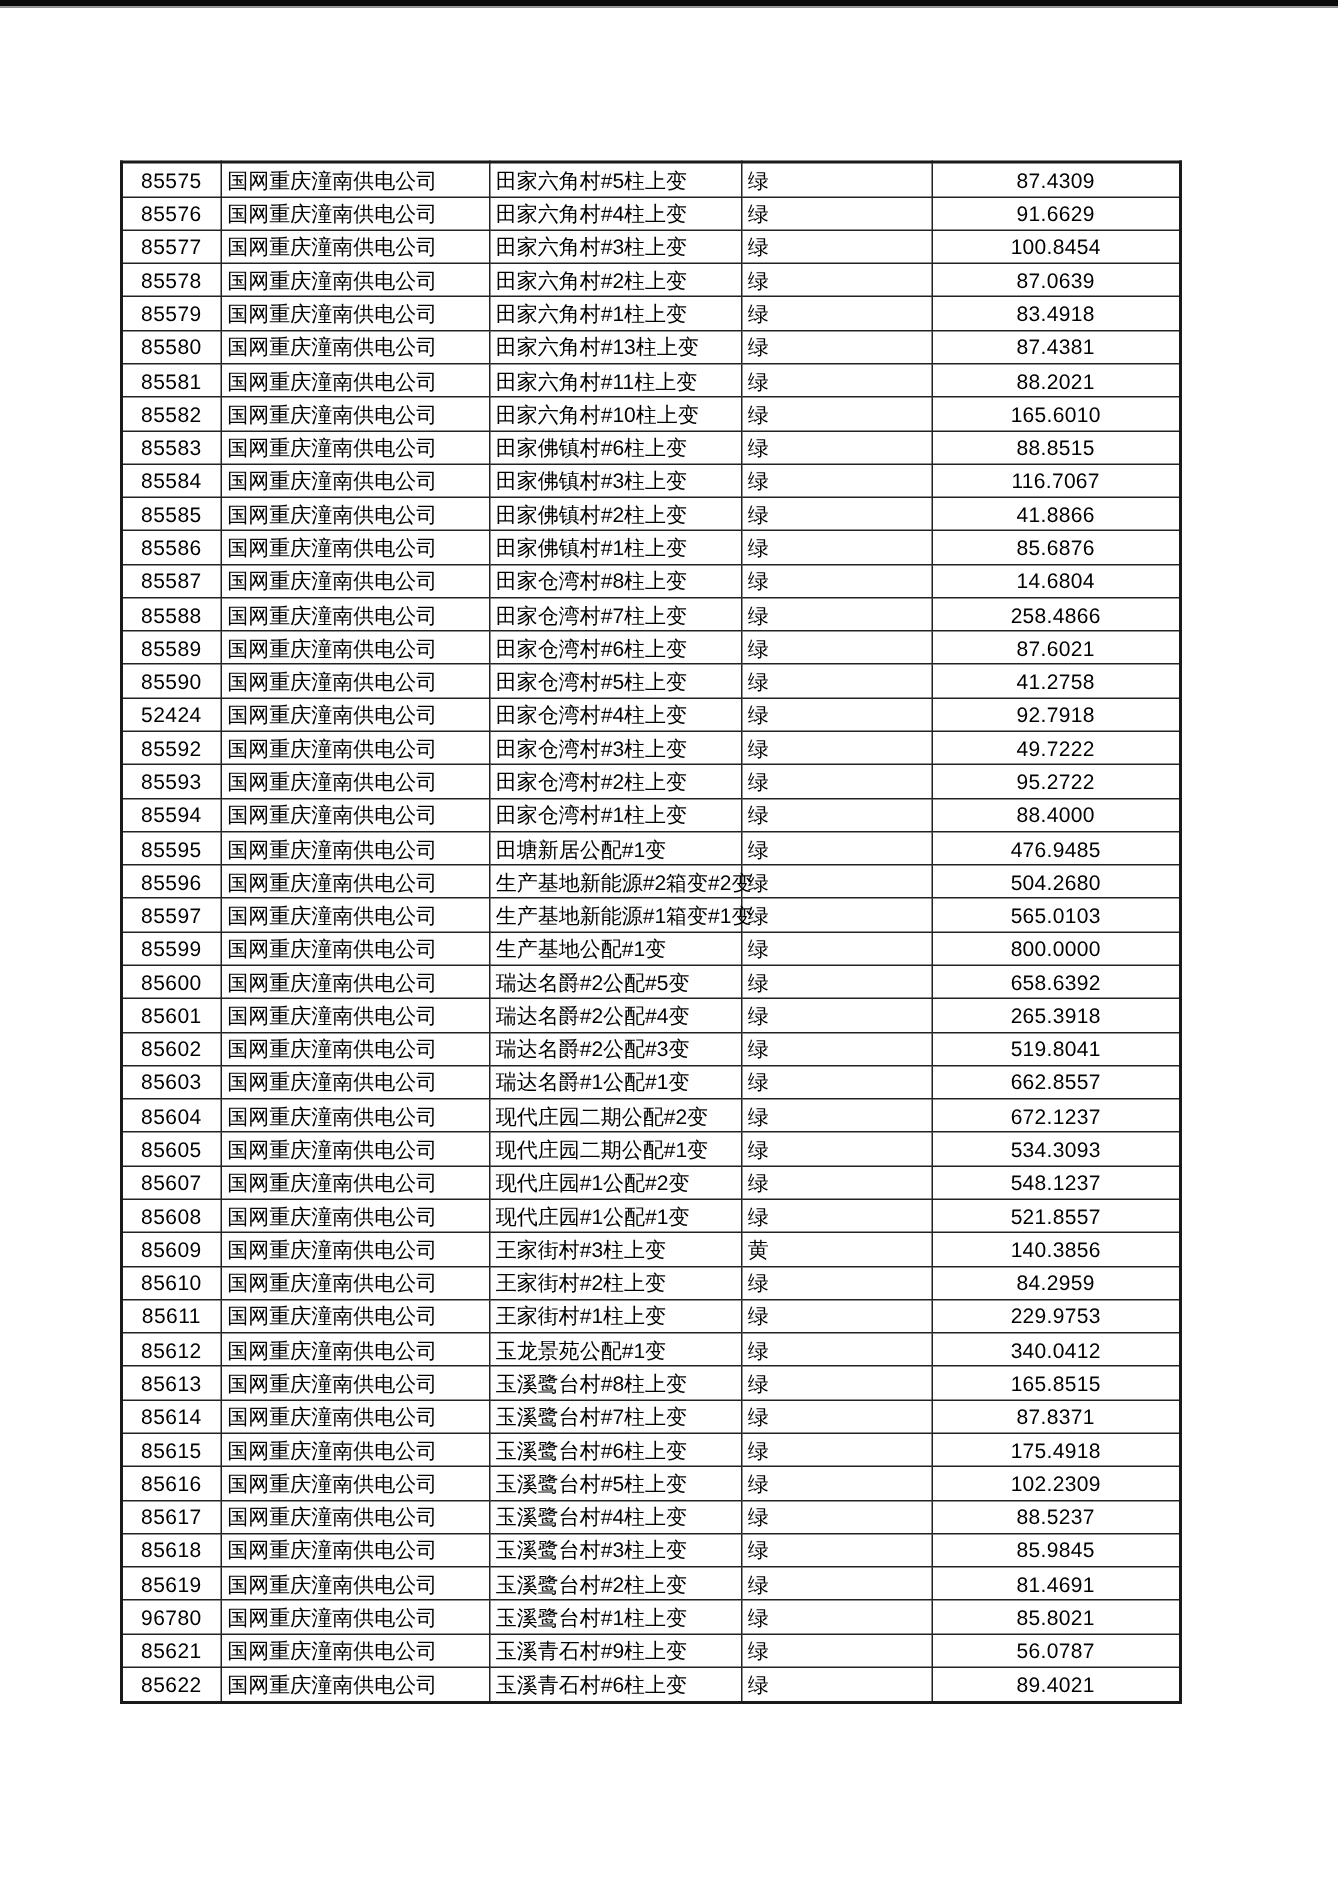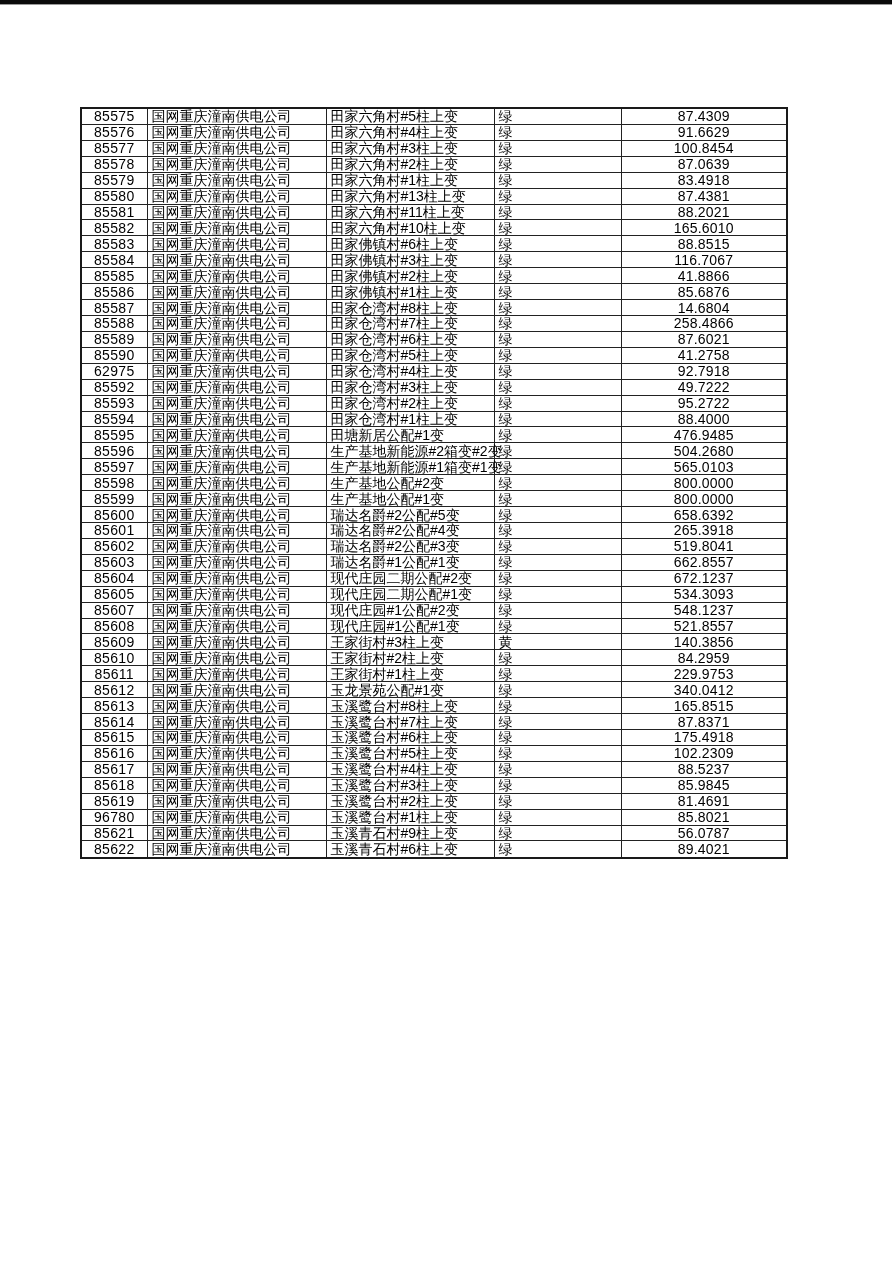--- a/index.html
+++ b/index.html
@@ -21,21 +21,21 @@
     width: 892px;
     height: 4px;
     background: #0a0a0a;
     border-bottom: 1px solid #9a9a9a;
   }
   table.data-table {
     position: absolute;
     left: 80px;
     top: 107px;
     width: 706px;
-    height: 752px;
+    height: 1029px;
     border-collapse: collapse;
     table-layout: fixed;
     border: 2px solid #1a1a1a;
   }
   table.data-table td {
     border: 1px solid #222222;
     font-size: 14px;
     line-height: 1;
     color: #000000;
     padding: 0 4px;
@@ -186,21 +186,21 @@
           <td class="cell-value">87.6021</td>
         </tr>
         <tr>
           <td class="cell-id">85590</td>
           <td class="cell-company">国网重庆潼南供电公司</td>
           <td class="cell-device"><span>田家仓湾村#5柱上变</span></td>
           <td class="cell-status">绿</td>
           <td class="cell-value">41.2758</td>
         </tr>
         <tr>
-          <td class="cell-id">62975</td>
+          <td class="cell-id">52424</td>
           <td class="cell-company">国网重庆潼南供电公司</td>
           <td class="cell-device"><span>田家仓湾村#4柱上变</span></td>
           <td class="cell-status">绿</td>
           <td class="cell-value">92.7918</td>
         </tr>
         <tr>
           <td class="cell-id">85592</td>
           <td class="cell-company">国网重庆潼南供电公司</td>
           <td class="cell-device"><span>田家仓湾村#3柱上变</span></td>
           <td class="cell-status">绿</td>
@@ -233,27 +233,20 @@
           <td class="cell-device overflow-right"><span>生产基地新能源#2箱变#2变</span></td>
           <td class="cell-status no-left-border">绿</td>
           <td class="cell-value">504.2680</td>
         </tr>
         <tr>
           <td class="cell-id">85597</td>
           <td class="cell-company">国网重庆潼南供电公司</td>
           <td class="cell-device overflow-right"><span>生产基地新能源#1箱变#1变</span></td>
           <td class="cell-status no-left-border">绿</td>
           <td class="cell-value">565.0103</td>
-        </tr>
-        <tr>
-          <td class="cell-id">85598</td>
-          <td class="cell-company">国网重庆潼南供电公司</td>
-          <td class="cell-device"><span>生产基地公配#2变</span></td>
-          <td class="cell-status">绿</td>
-          <td class="cell-value">800.0000</td>
         </tr>
         <tr>
           <td class="cell-id">85599</td>
           <td class="cell-company">国网重庆潼南供电公司</td>
           <td class="cell-device"><span>生产基地公配#1变</span></td>
           <td class="cell-status">绿</td>
           <td class="cell-value">800.0000</td>
         </tr>
         <tr>
           <td class="cell-id">85600</td>

